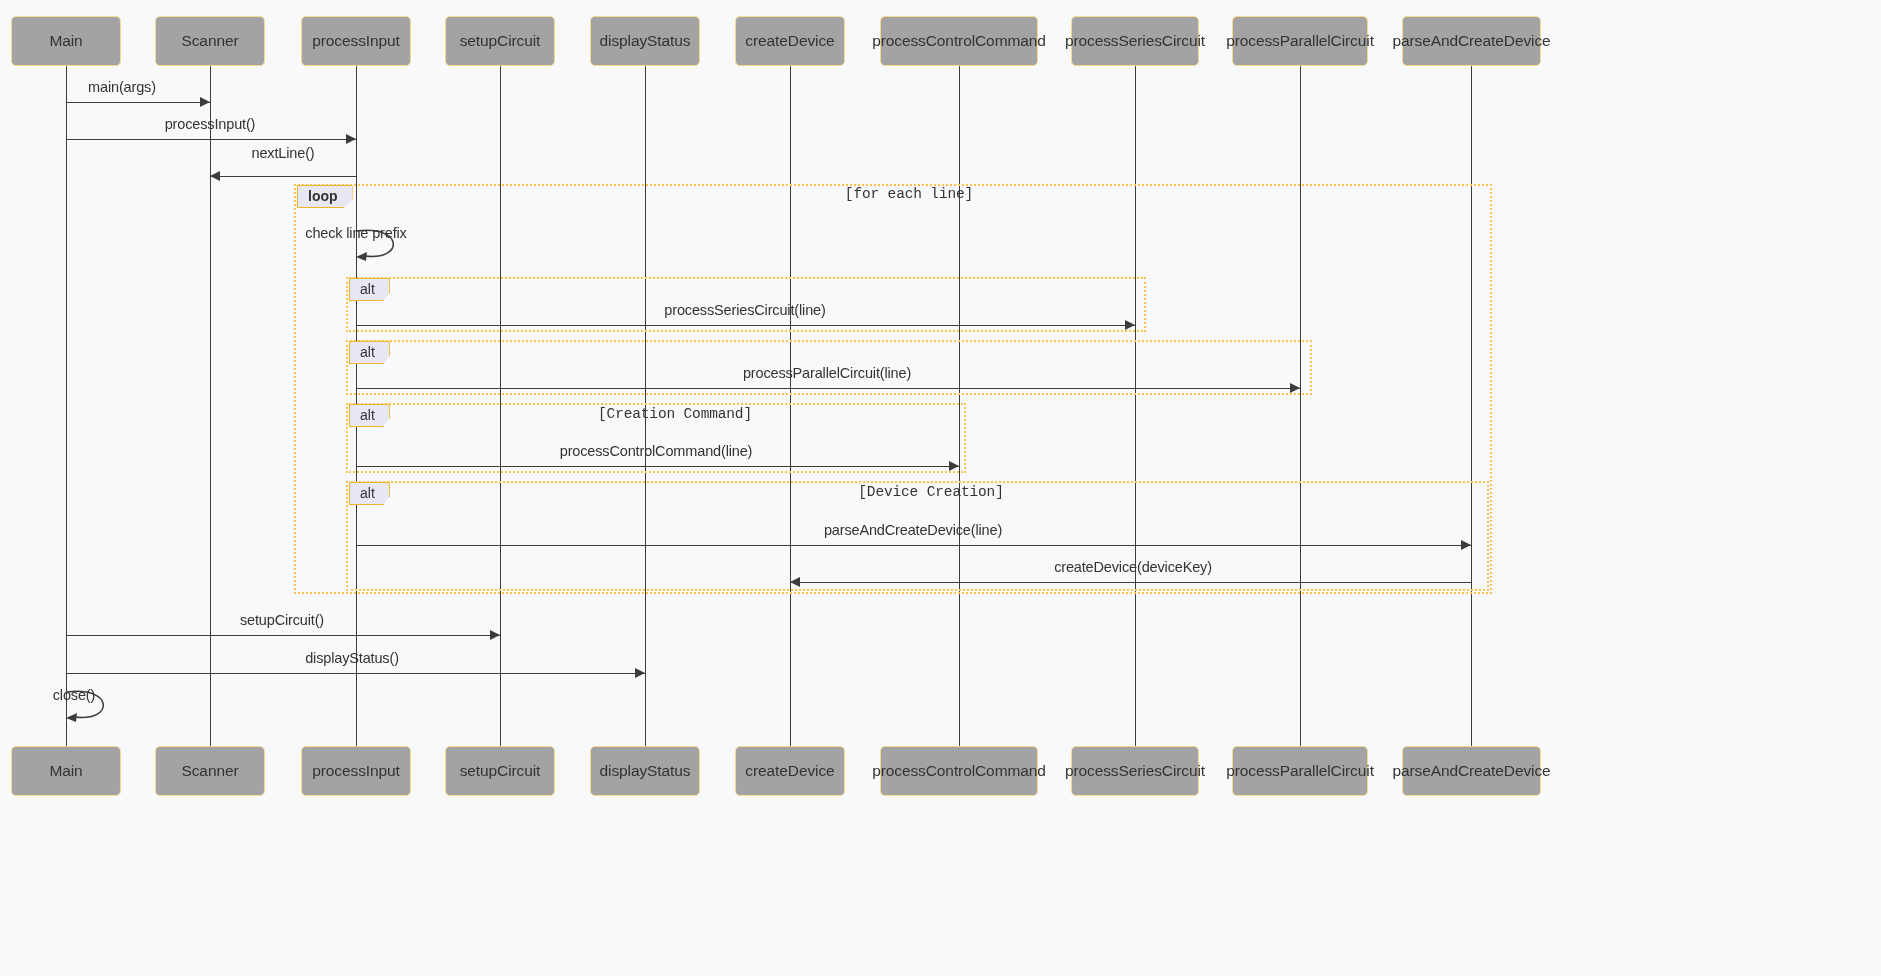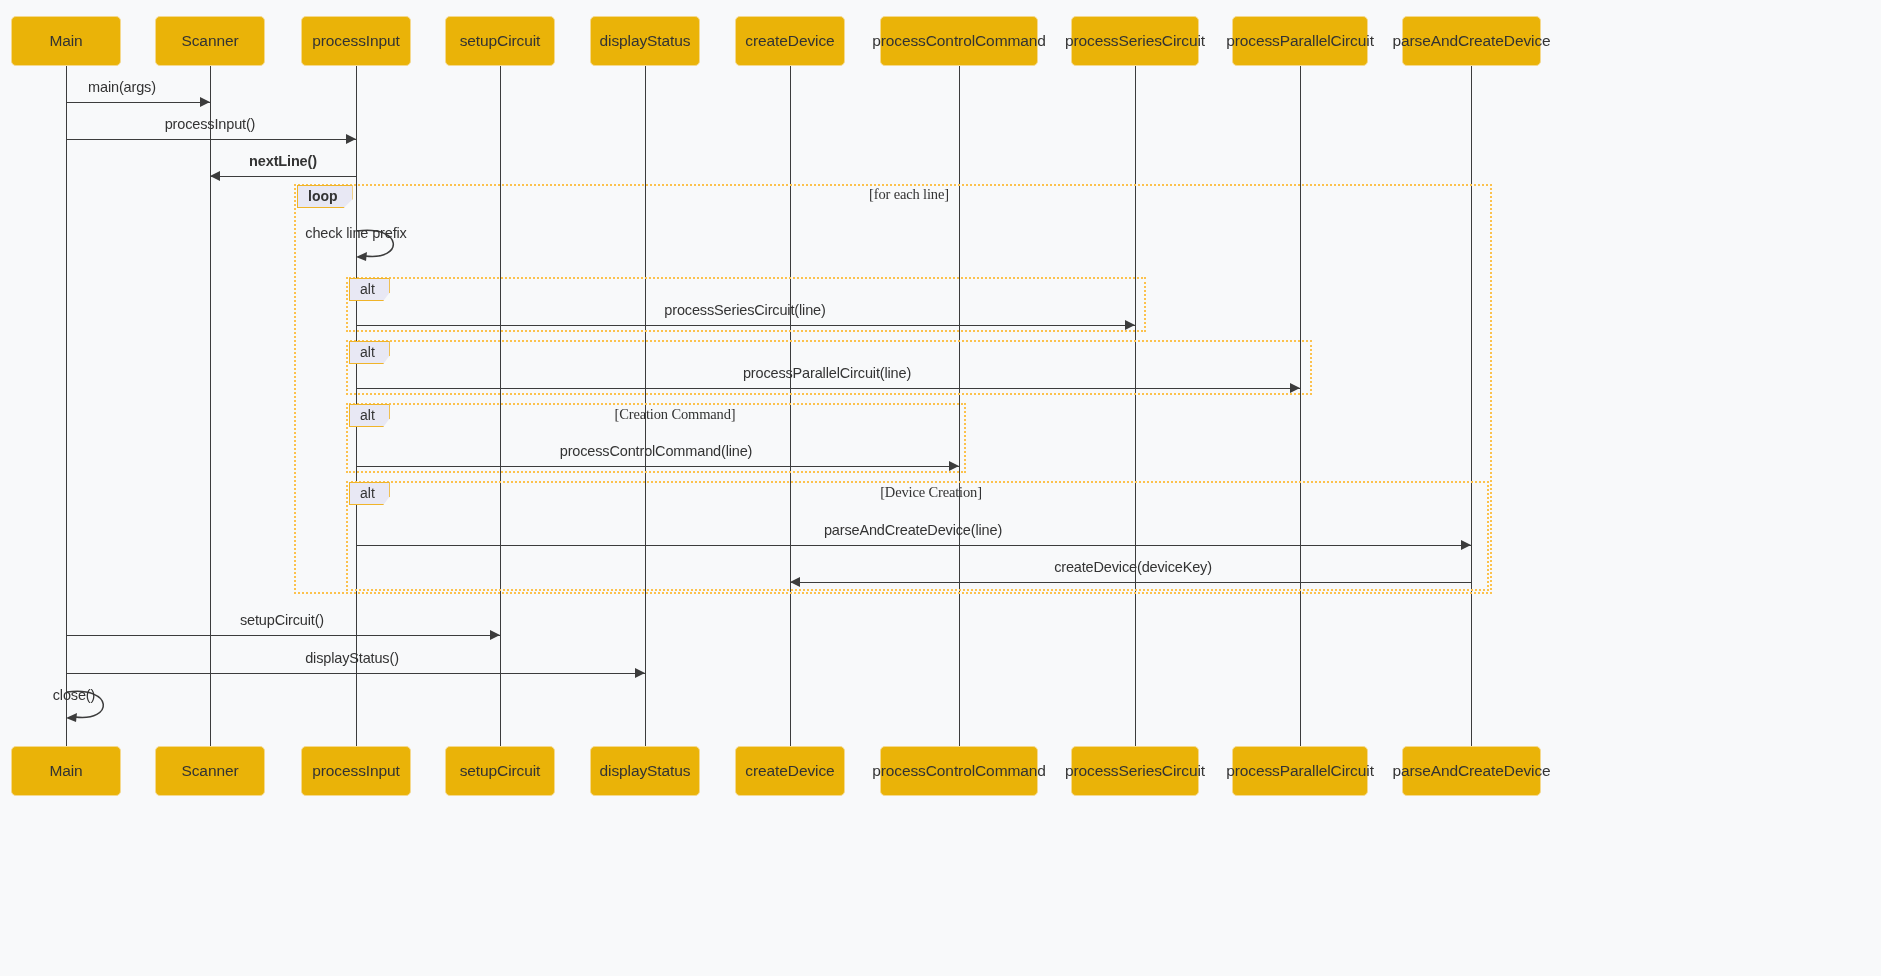--- a/index.html
+++ b/index.html
@@ -16,21 +16,21 @@
   #diagram {
     position: relative;
     width: 1881px;
     height: 976px;
     background: #f8f9fa;
   }
   
   .actor-box {
     position: absolute;
     box-sizing: border-box;
-    background: #eab308;
+    background: #a3a3a3;
     border: 1.6px solid #f5d98d;
     border-radius: 5px;
     display: flex;
     align-items: center;
     justify-content: center;
     color: #333333;
     font-size: 15.5px;
     font-family: "Liberation Sans", sans-serif;
     white-space: nowrap;
     letter-spacing: -0.1px;
@@ -93,21 +93,21 @@
     font-family: "Liberation Sans", sans-serif;
     padding: 2px 14px 3px 10px;
     line-height: 1.15;
     clip-path: polygon(0 0, 100% 0, 100% 62%, 84% 100%, 0 100%);
     white-space: nowrap;
   }
   .fragment-cond {
     position: absolute;
     color: #333333;
     font-size: 14.5px;
-    font-family: Liberation Serif, serif;
+    font-family: Liberation Mono, monospace;
     white-space: nowrap;
     transform: translateX(-50%);
     letter-spacing: -0.15px;
   }
 </style>
 </head>
 <body>
 
 <div id="diagram">
 
@@ -142,21 +142,21 @@
 
   <div id="messages">
       <div class="msg-line" style="left: 66px; top: 102px; width: 144px;"></div>
       <div class="arrow-head right" style="top: 97px; left: 200px;"></div>
       <div class="msg-label" style="left: 122px; top: 79px;">main(args)</div>
       <div class="msg-line" style="left: 66px; top: 139px; width: 290px;"></div>
       <div class="arrow-head right" style="top: 134px; left: 346px;"></div>
       <div class="msg-label" style="left: 210px; top: 116px;">processInput()</div>
       <div class="msg-line" style="left: 210px; top: 176px; width: 146px;"></div>
       <div class="arrow-head left" style="top: 171px; left: 210px;"></div>
-      <div class="msg-label" style="left: 283px; top: 153px; font-weight: bold;">nextLine()</div>
+      <div class="msg-label" style="left: 283px; top: 145px;">nextLine()</div>
       <svg width="60" height="46" class="self-loop" style="left: 356px; top: 223px;">
         <path d="M 1 8 C 48 2, 48 38, 9 33" fill="none" stroke="#3c3c3c" stroke-width="1.5"></path>
         <polygon points="0,34 11,29 10,38" fill="#3c3c3c"></polygon>
       </svg>
       <div class="msg-label" style="left: 356px; top: 225px;">check line prefix</div>
       <div class="msg-line" style="left: 356px; top: 325px; width: 779px;"></div>
       <div class="arrow-head right" style="top: 320px; left: 1125px;"></div>
       <div class="msg-label" style="left: 745px; top: 302px;">processSeriesCircuit(line)</div>
       <div class="msg-line" style="left: 356px; top: 388px; width: 944px;"></div>
       <div class="arrow-head right" style="top: 383px; left: 1290px;"></div>

